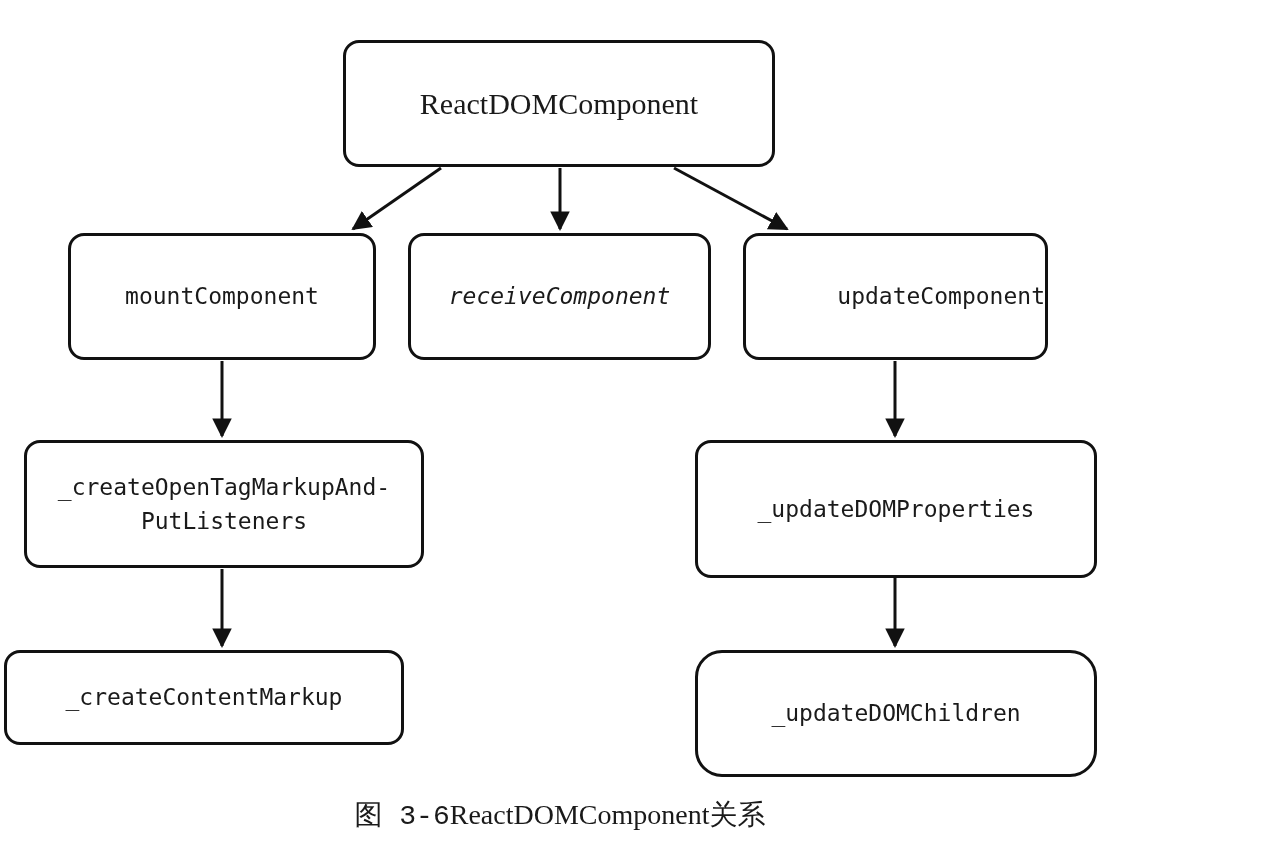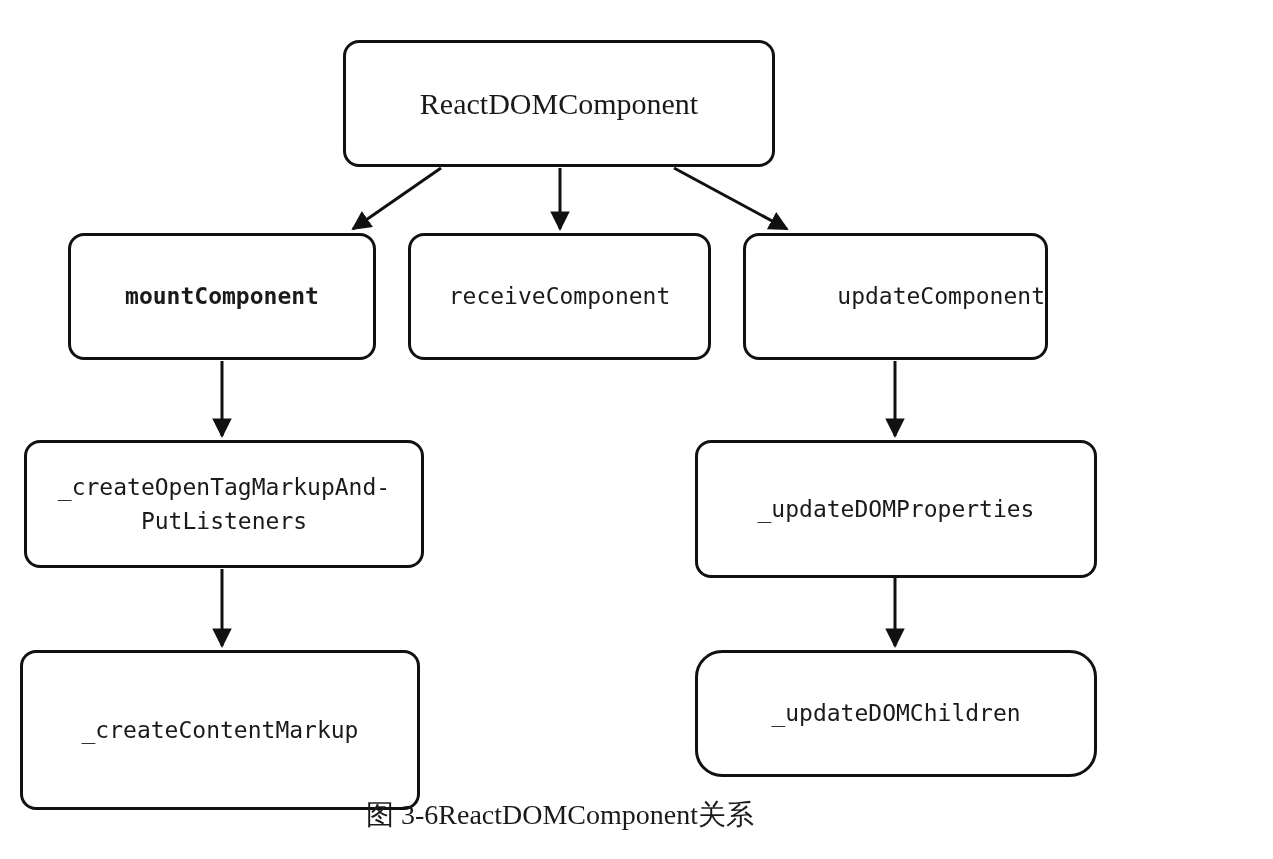--- a/index.html
+++ b/index.html
@@ -40,39 +40,40 @@
     font-family: "DejaVu Sans Mono", "Liberation Mono", monospace;
     font-size: 23px;
     line-height: 1.5;
   }
   .node-serif {
     font-family: "Liberation Serif", "DejaVu Serif", serif;
     font-size: 30px;
   }
   
   #node-root            { left: 343px; top: 40px;  width: 432px; height: 127px; }
-  #node-mount           { left: 68px;  top: 233px; width: 308px; height: 127px; font-weight: bold; }
-  #node-receive         { left: 408px; top: 233px; width: 303px; height: 127px; }
+  #node-mount           { left: 68px;  top: 233px; width: 308px; height: 127px; }
+  #node-receive         { left: 408px; top: 233px; width: 303px; height: 127px; font-style: italic; }
   #node-update          { left: 743px; top: 233px; width: 305px; height: 127px; justify-content: flex-end; }
   #node-create-open-tag { left: 24px;  top: 440px; width: 400px; height: 128px; }
   #node-update-props    { left: 695px; top: 440px; width: 402px; height: 138px; }
-  #node-create-content  { left: 20px;  top: 650px; width: 400px; height: 160px; }
+  #node-create-content  { left: 4px;  top: 650px; width: 400px; height: 95px; }
   #node-update-children { left: 695px; top: 650px; width: 402px; height: 127px; border-radius: 27px; }
 
   .caption {
     position: absolute;
     left: 0;
     top: 796px;
     width: 1120px;
     text-align: center;
     font-family: "Liberation Serif", "DejaVu Serif", serif;
     font-size: 28px;
     color: #1a1a1a;
   }
   .caption .num {
+    font-family: Liberation Mono, monospace;
   }
 </style>
 </head>
 <body>
 
 <div class="canvas">
 
   <svg class="edges" width="1273" height="859" viewBox="0 0 1273 859">
     <defs>
       <marker id="arrowhead" viewBox="0 0 10 10" refX="9" refY="5" markerWidth="6.5" markerHeight="6.5" orient="auto-start-reverse">

